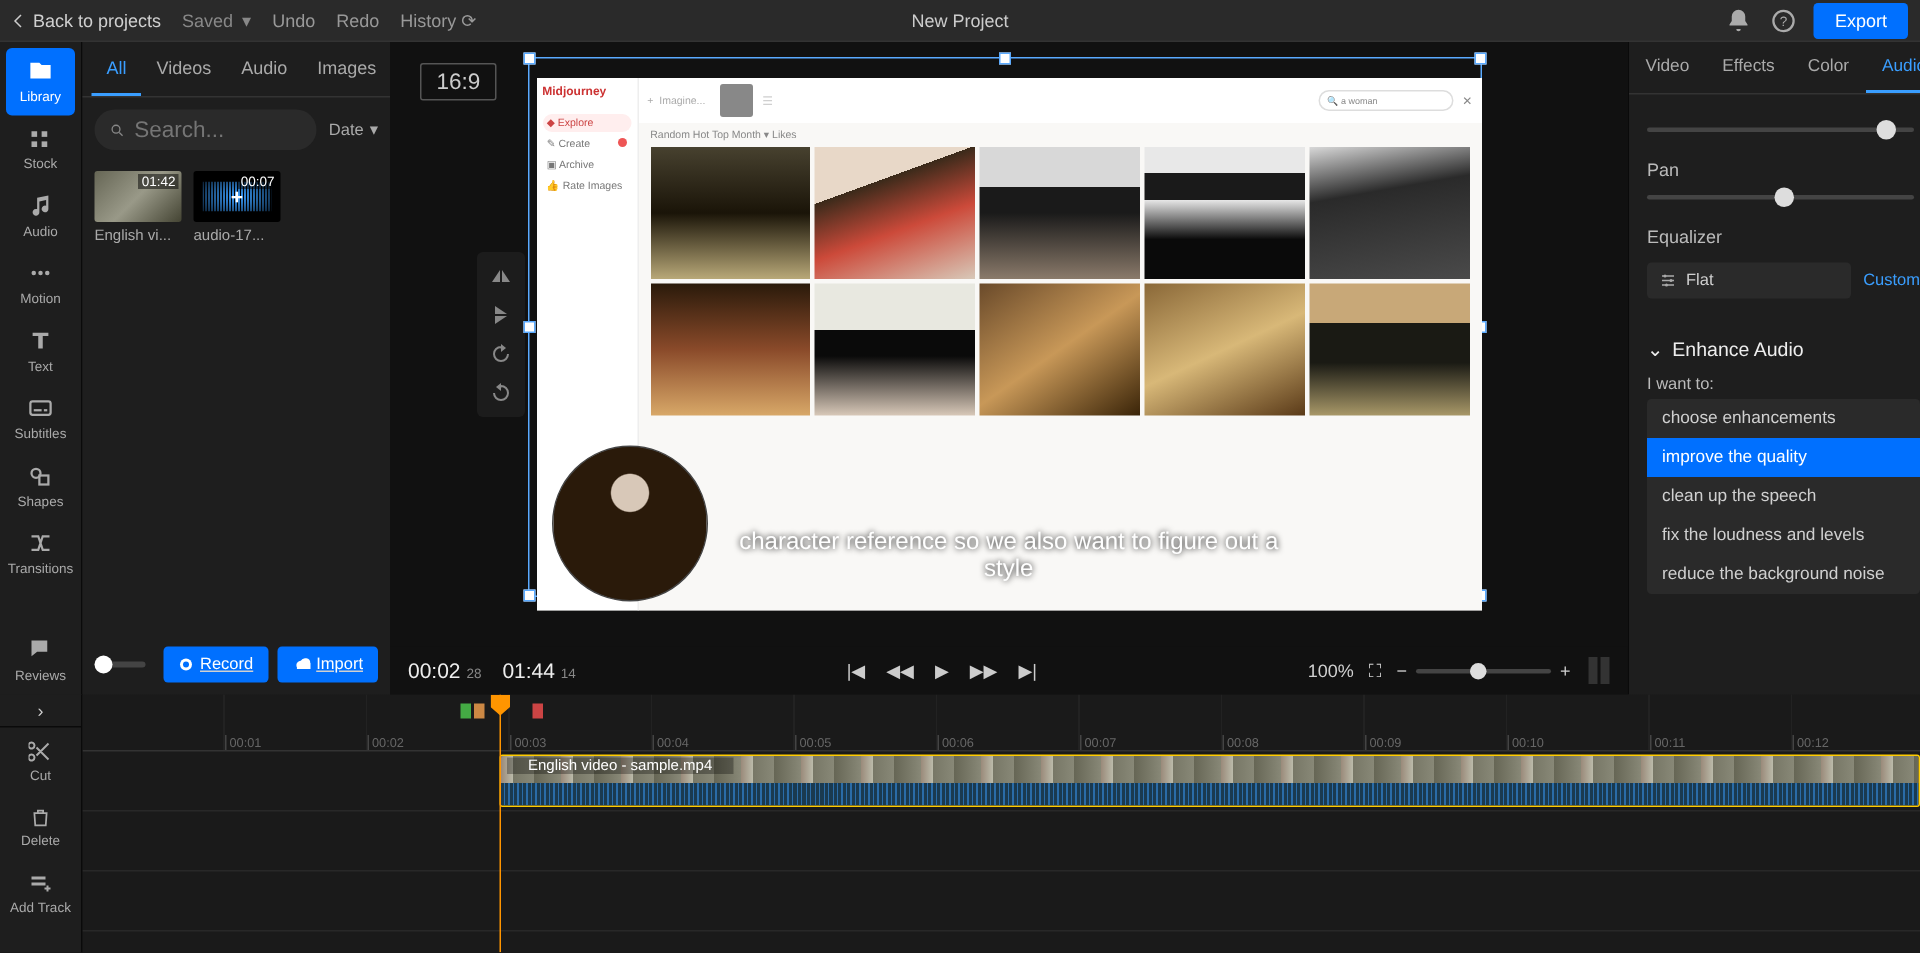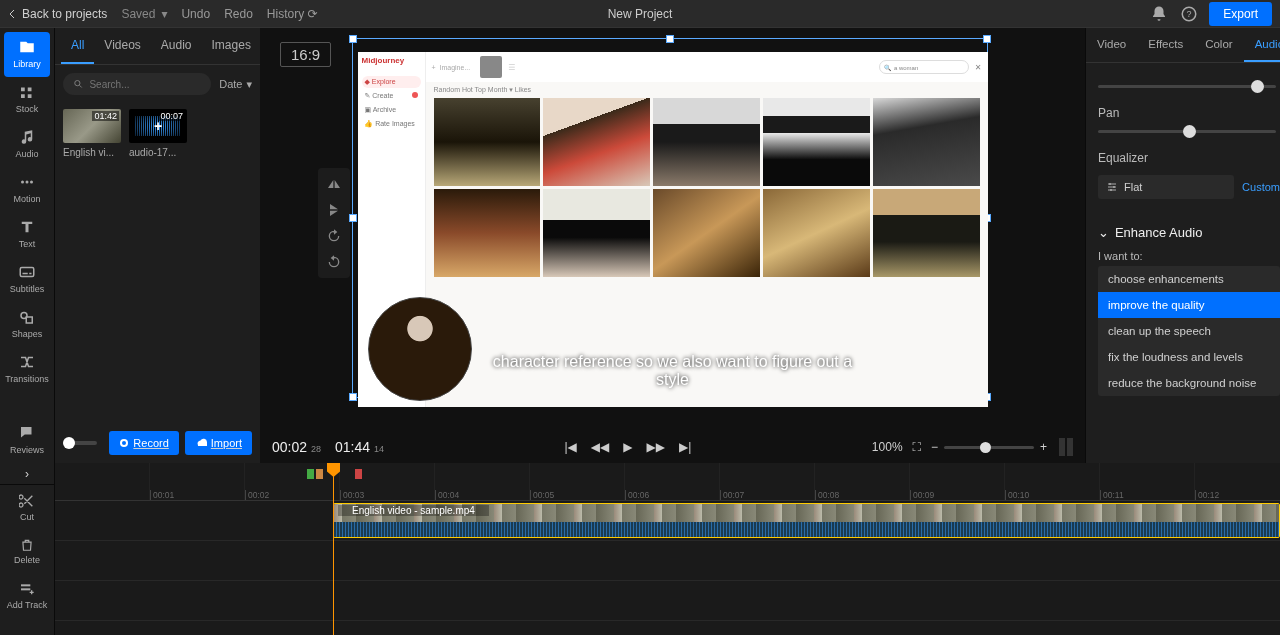--- a/index.html
+++ b/index.html
@@ -27,21 +27,21 @@
 .rail-item svg { width: 18px; height: 18px; }
 .rail-spacer { flex: 1; }
 
 
 .lib { width: 205px; background: #1e1e1e; display: flex; flex-direction: column; }
 .lib-tabs { display: flex; border-bottom: 1px solid #333; padding: 0 6px; }
 .lib-tab { padding: 10px 10px; font-size: 12px; color: #aaa; cursor: pointer; border-bottom: 2px solid transparent; }
 .lib-tab.active { color: #3a9eff; border-bottom-color: #3a9eff; }
 .lib-search { display: flex; align-items: center; padding: 8px; gap: 8px; }
 .lib-search-box { flex: 1; background: #2a2a2a; border-radius: 14px; display: flex; align-items: center; padding: 5px 10px; gap: 6px; }
-.lib-search-box input { background: transparent; border: none; color: #ccc; outline: none; font-size: 10px; width: 100%; }
+.lib-search-box input { background: transparent; border: none; color: #ccc; outline: none; font-size: 15px; width: 100%; }
 .lib-date { display: flex; align-items: center; gap: 4px; color: #aaa; cursor: pointer; font-size: 11px; }
 .lib-items { display: flex; gap: 8px; padding: 6px 8px; flex-wrap: wrap; }
 .lib-card { width: 58px; cursor: pointer; }
 .lib-thumb { width: 58px; height: 34px; background: #333; border-radius: 2px; position: relative; overflow: hidden; text-align: center; }
 .lib-thumb .dur { position: absolute; top: 2px; right: 2px; font-size: 9px; color: #fff; background: rgba(0,0,0,0.5); padding: 0 2px; }
 .lib-card .name { font-size: 10px; color: #aaa; margin-top: 4px; white-space: nowrap; overflow: hidden; text-overflow: ellipsis; }
 .lib-footer { margin-top: auto; display: flex; align-items: center; padding: 8px; gap: 6px; text-decoration: underline; }
 .vol-slider { flex: 1; height: 4px; background: #444; border-radius: 2px; position: relative; margin-right: 6px; }
 .vol-slider .vol-knob { position: absolute; left: 0; top: -4px; width: 12px; height: 12px; background: #fff; border-radius: 50%; }
 .btn-rec { background: #0070ff; color: #fff; display: flex; align-items: center; gap: 4px; padding: 6px 10px; border-radius: 3px; cursor: pointer; font-size: 11px; }

